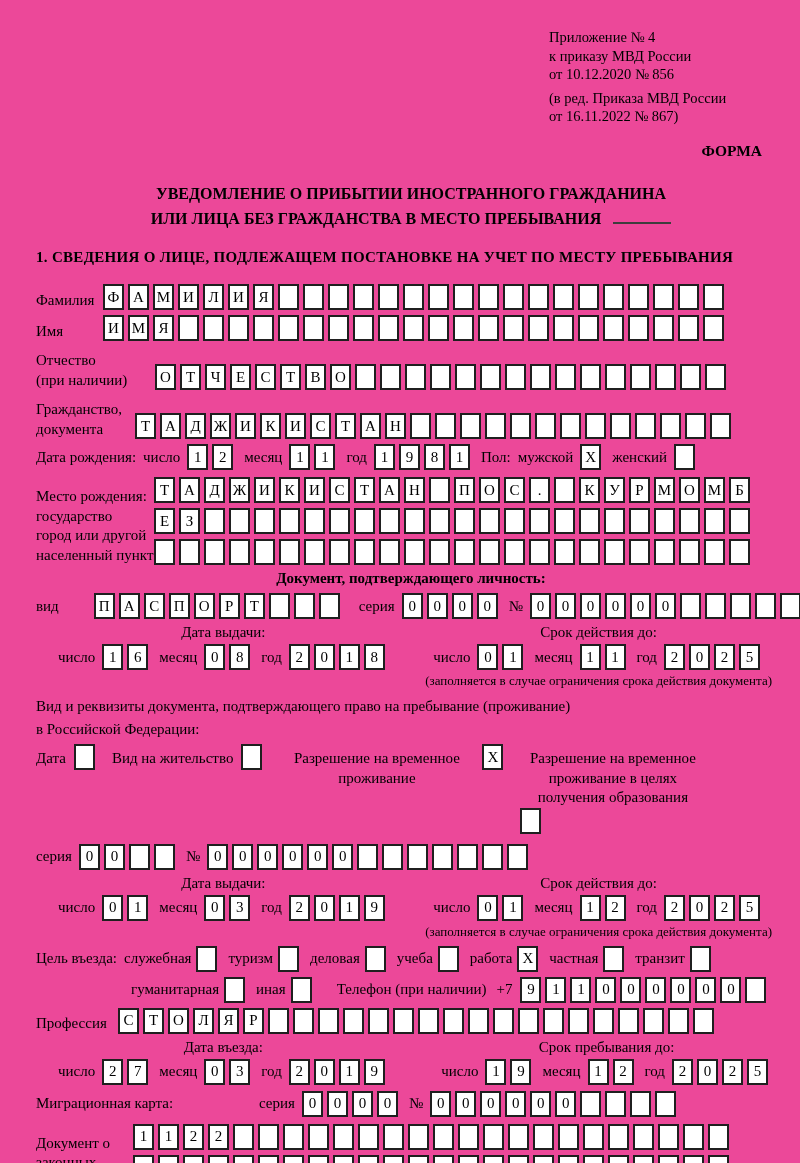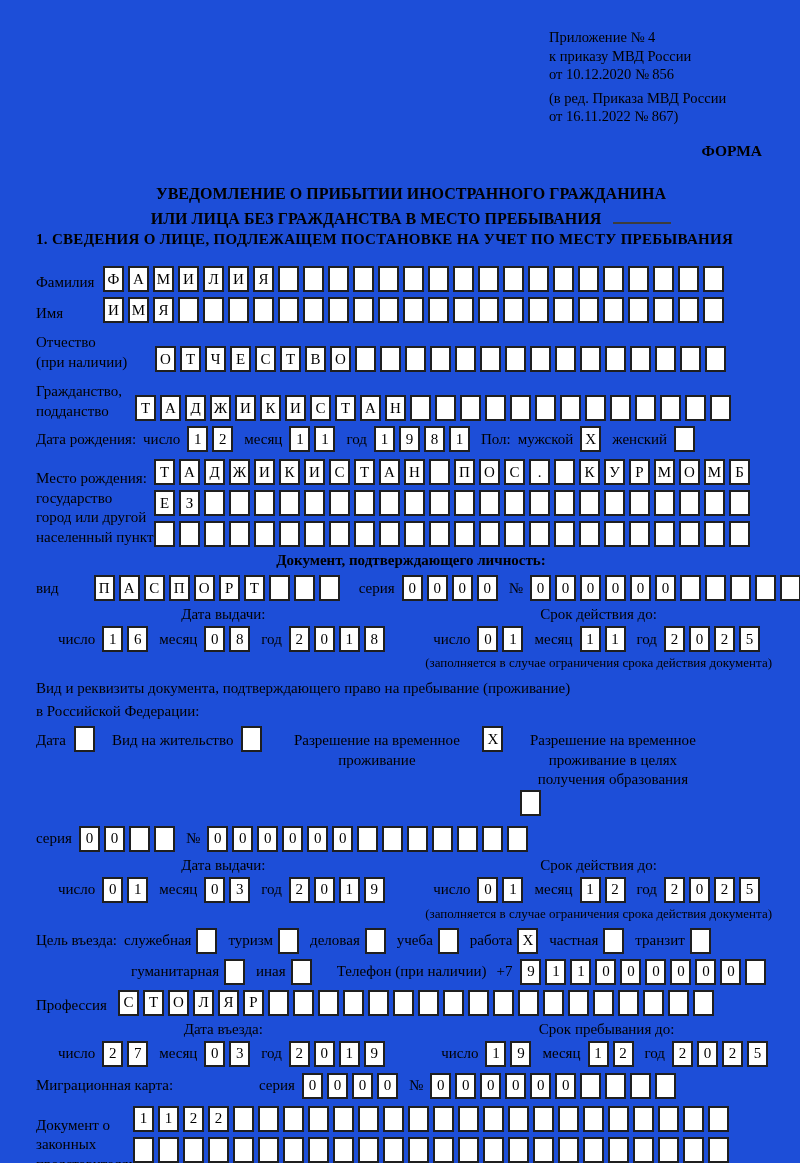--- a/index.html
+++ b/index.html
@@ -1,24 +1,24 @@
 <!DOCTYPE html>
 <html><head>
 <meta charset="utf-8">
 <style>
   * { box-sizing: border-box; }
   html,body { margin:0; padding:0; background:#fff; }
   body { width:800px; font-family:"Liberation Serif", serif; color:#000; }
-  .page { width:800px; height:1163px; overflow:hidden; padding:28px 14px 10px 36px; position:relative; background:#1d4ed8; }
+  .page { width:800px; height:1163px; overflow:hidden; padding:28px 14px 10px 36px; position:relative; background:#ec4899; }
 
   .apx { margin-left:auto; width:237px; font-size:14.5px; line-height:1.28; }
   .apx .gap { margin-top:5px; }
   .forma { text-align:right; padding-right:24px; font-weight:bold; font-size:15.5px; margin:16px 0 22px 0; }
 
-  .title { text-align:center; font-weight:bold; font-size:16px; line-height:1.55; }
+  .title { text-align:center; font-weight:bold; font-size:16px; line-height:1.55; margin-bottom:18px; }
   .uline { display:inline-block; width:58px; border-bottom:2px solid #3d3d3d; margin-left:12px; vertical-align:baseline; }
   .sec { font-weight:bold; font-size:15px; letter-spacing:0.3px; margin-bottom:18px; }
 
   .cbox { display:inline-flex; flex:none; align-items:center; justify-content:center;
           width:21px; height:26px; border:2px solid #1f1f1f; margin-right:4px;
           font-size:15px; line-height:1; background:#fff; }
   .boxes { display:flex; flex:none; }
 
   .frow { display:flex; align-items:flex-end; margin-bottom:5px; }
   .flabel { flex:none; font-size:15px; padding-top:5px; line-height:1.3; }
@@ -166,21 +166,21 @@
         <span class="cbox"></span>
         <span class="cbox"></span>
         <span class="cbox"></span>
         <span class="cbox"></span>
       </div>
   </div>
 
   <div class="frow">
     <div class="flabel w99">
       <div>Гражданство,</div>
-      <div>подданство</div>
+      <div>документа</div>
     </div>
     <div class="boxes">
         <span class="cbox">Т</span>
         <span class="cbox">А</span>
         <span class="cbox">Д</span>
         <span class="cbox">Ж</span>
         <span class="cbox">И</span>
         <span class="cbox">К</span>
         <span class="cbox">И</span>
         <span class="cbox">С</span>

